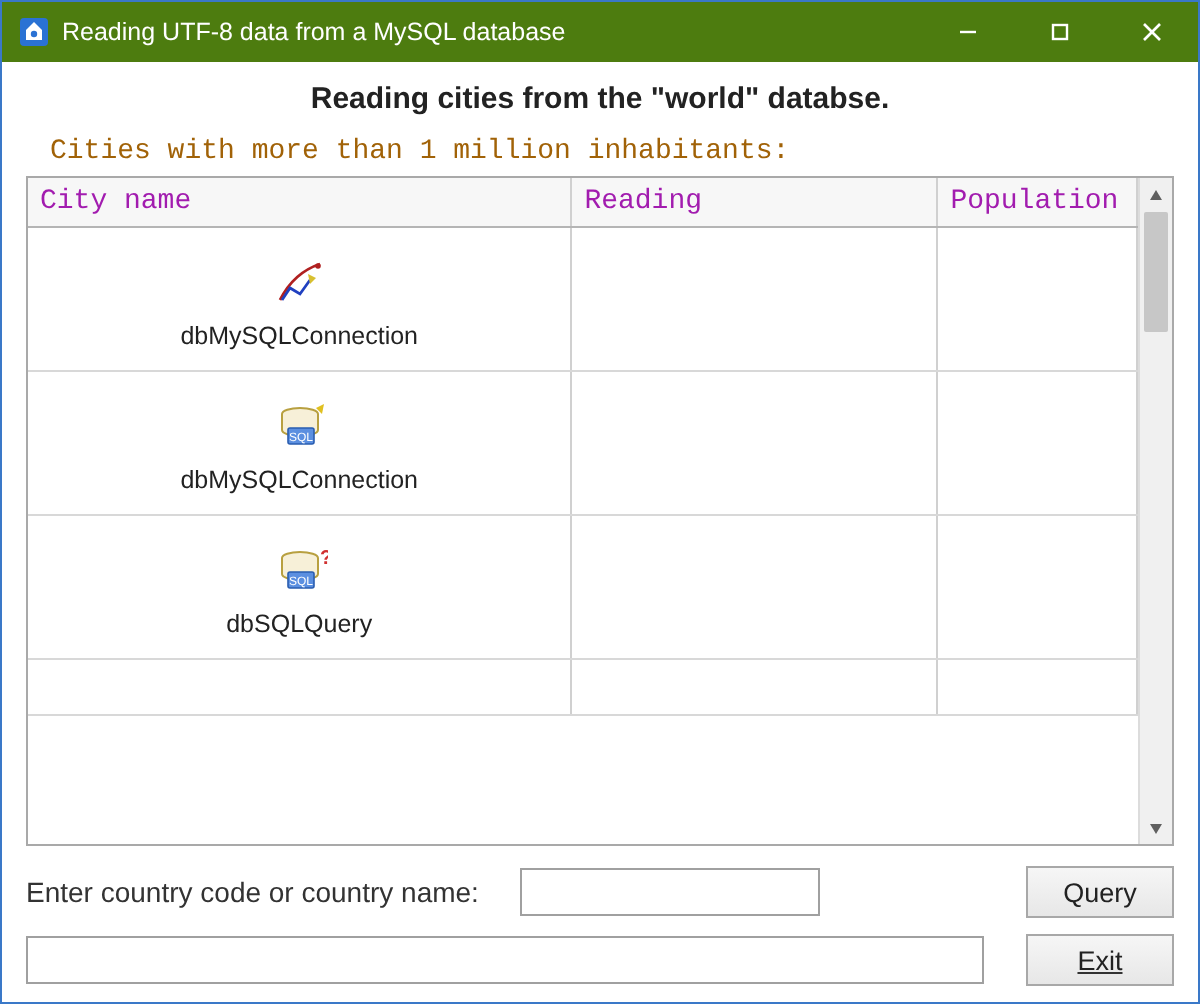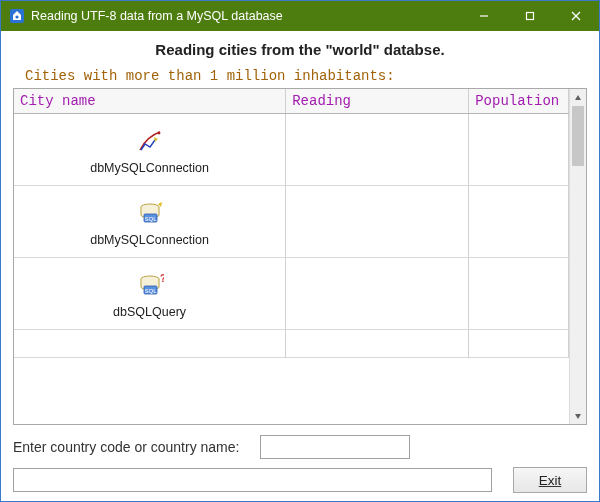--- a/index.html
+++ b/index.html
@@ -296,20 +296,21 @@
               <polygon points="1,2 7,2 4,7" fill="#606060"></polygon>
             </svg>
         </div>
       </div>
     </div>
 
     <div class="form-row">
       <label>Enter country code or country name:</label>
       <input class="text-input" style="width: 150px;" value="">
       <span class="spacer"></span>
+      <button class="btn">Query</button>
     </div>
 
     <div class="form-row row2">
       <input class="text-input" style="flex: 1 1 0%;" value="">
       <button class="btn">Exit</button>
     </div>
 
   </div>
 </div>
 

